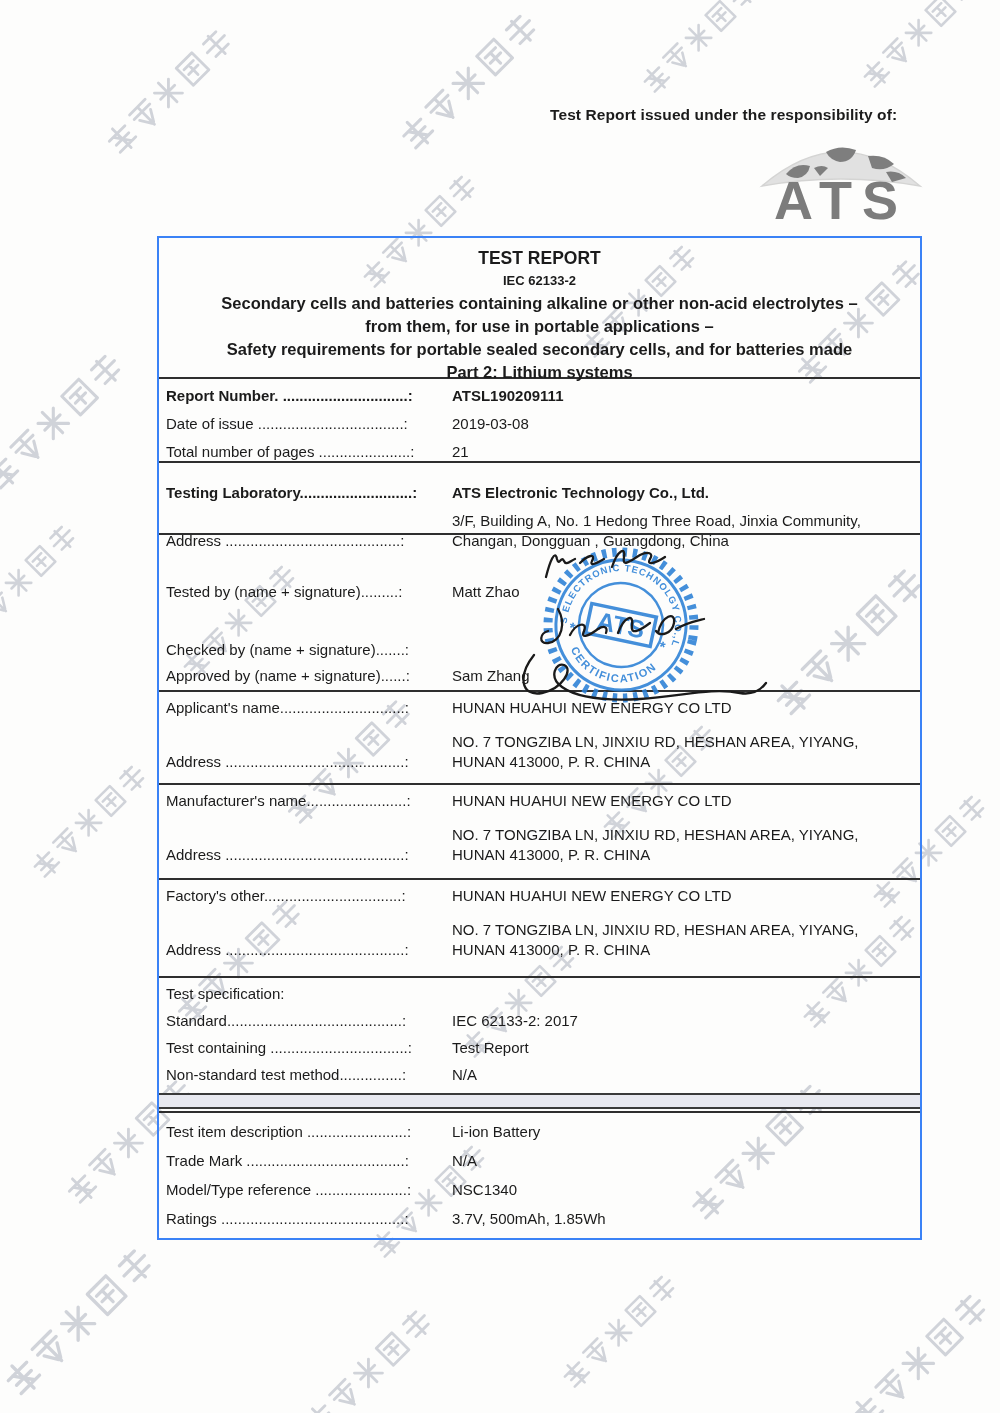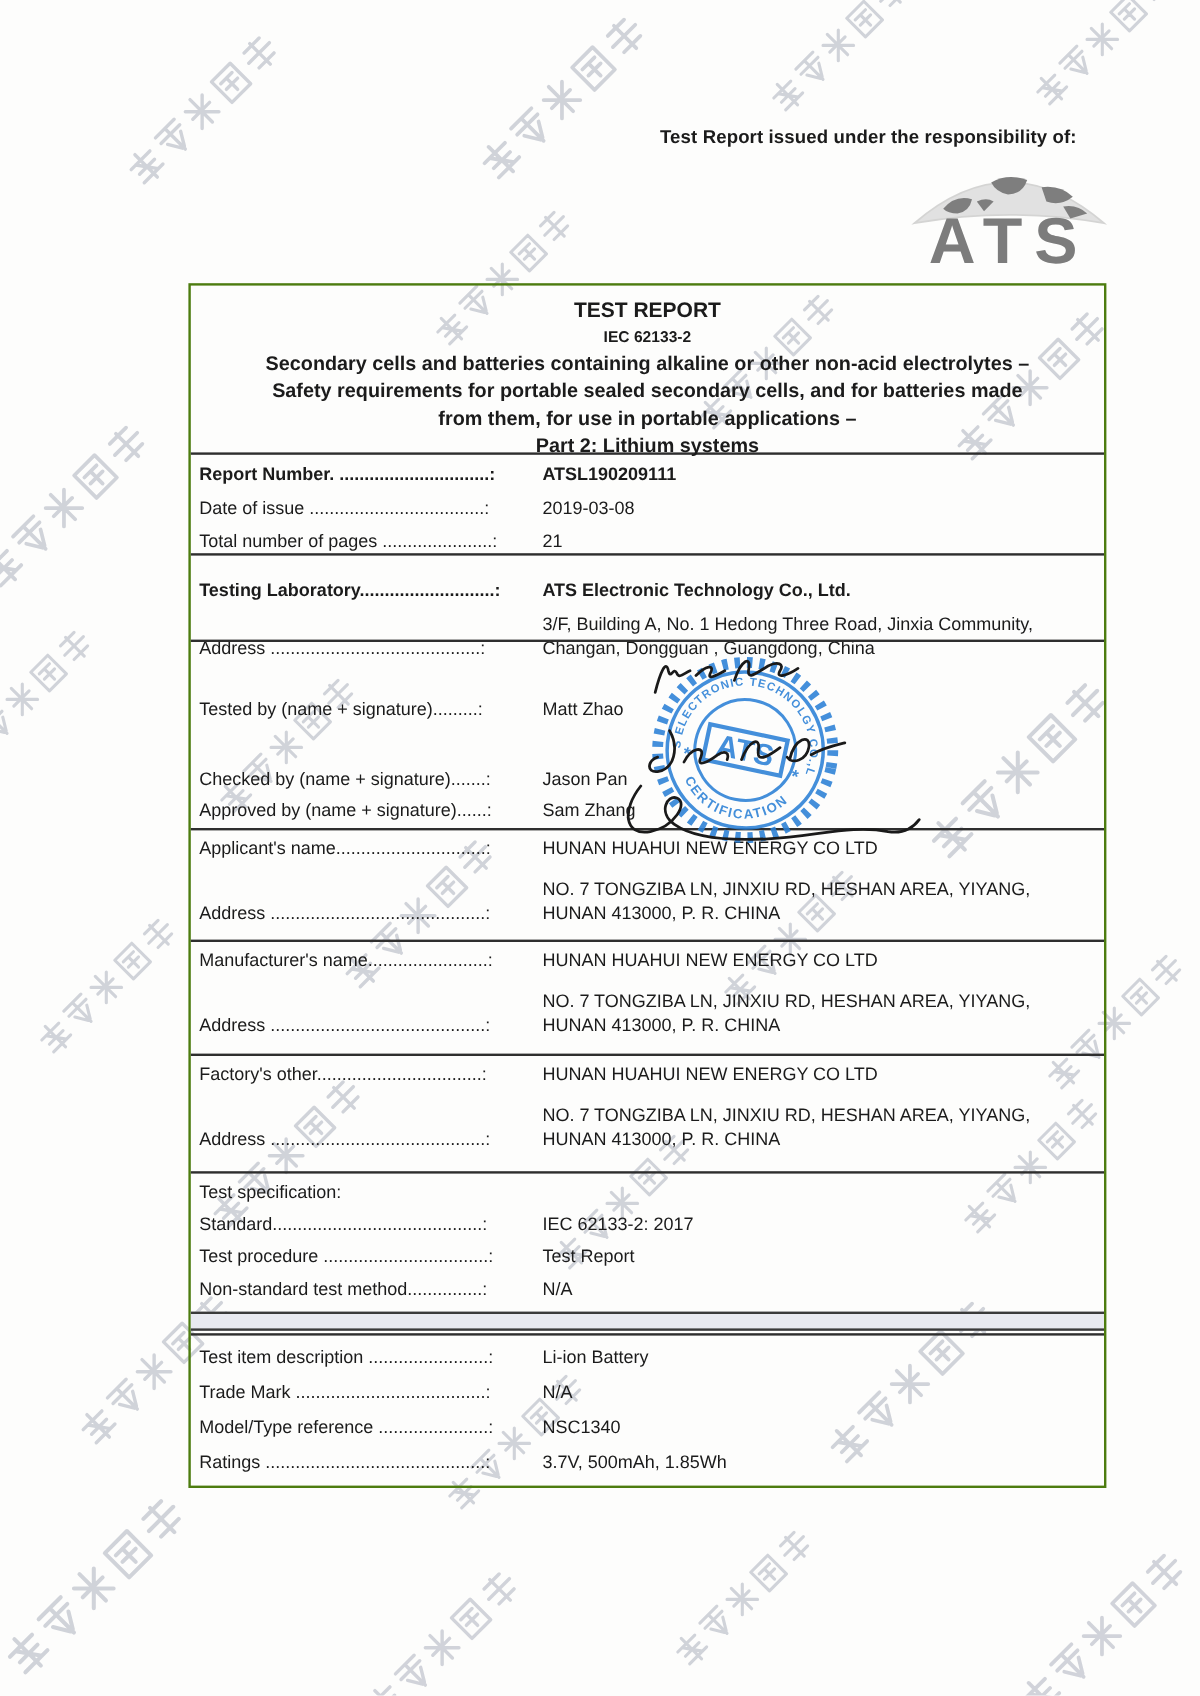--- a/index.html
+++ b/index.html
@@ -12,21 +12,21 @@
   
   .header-note{
     position:absolute;left:550px;top:106px;width:360px;z-index:2;
     font-size:15.5px;font-weight:bold;letter-spacing:0.1px;
   }
   
   .ats-logo{position:absolute;left:756px;top:134px;z-index:2;}
   
   .report-table{
     position:absolute;left:157px;top:236px;width:765px;z-index:1;
-    border:2px solid #4d7c0f;box-sizing:border-box;background:transparent;
+    border:2px solid #3b82f6;box-sizing:border-box;background:transparent;
   }
   .sec{border-top:2px solid #2e2e2e;box-sizing:border-box;padding:6px 7px 0 7px;}
   .sec:first-child{border-top:none;}
   .sec-title{height:139px;text-align:center;padding-top:8px;}
   .t1{font-size:17.5px;font-weight:bold;line-height:24px;}
   .t2{font-size:13px;font-weight:bold;line-height:22px;}
   .t3{font-size:16.5px;font-weight:bold;line-height:23px;}
   .sec-report{height:84px;padding-top:7px;}
   .sec-lab{height:72px;padding-top:20px;}
   .sec-signoff{height:157px;padding-top:14px;position:relative;}
@@ -105,22 +105,22 @@
     <text x="85" y="85" text-anchor="middle" font-size="54" font-weight="bold" letter-spacing="10" fill="#7c7c7c">ATS</text>
   </svg>
 </div>
 
 <div class="report-table">
 
   <div class="sec sec-title">
     <div class="t1">TEST REPORT</div>
     <div class="t2">IEC 62133-2</div>
     <div class="t3">Secondary cells and batteries containing alkaline or other non-acid electrolytes –</div>
+    <div class="t3">from them, for use in portable applications –</div>
     <div class="t3">Safety requirements for portable sealed secondary cells, and for batteries made</div>
-    <div class="t3">from them, for use in portable applications –</div>
     <div class="t3">Part 2: Lithium systems</div>
   </div>
 
   <div class="sec sec-report">
     <div class="row">
       <div class="lbl b">Report Number. ..............................:</div>
       <div class="val b">ATSL190209111</div>
     </div>
     <div class="row">
       <div class="lbl">Date of issue ...................................:</div>
@@ -144,21 +144,20 @@
     </div>
   </div>
 
   <div class="sec sec-signoff">
     <div class="row row-1">
       <div class="lbl">Tested by (name + signature).........:</div>
       <div class="val">Matt Zhao</div>
     </div>
     <div class="row row-2">
       <div class="lbl">Checked by (name + signature).......:</div>
-      <div class="val">Jason Pan</div>
     </div>
     <div class="row row-3">
       <div class="lbl">Approved by (name + signature)......:</div>
       <div class="val">Sam Zhang</div>
     </div>
   </div>
 
   <div class="sec sec-applicant">
     <div class="row row-name">
       <div class="lbl">Applicant's name..............................:</div>
@@ -197,21 +196,21 @@
 
   <div class="sec sec-spec">
     <div class="row">
       <div class="lbl">Test specification:</div>
     </div>
     <div class="row">
       <div class="lbl">Standard..........................................:</div>
       <div class="val">IEC 62133-2: 2017</div>
     </div>
     <div class="row">
-      <div class="lbl">Test procedure .................................:</div>
+      <div class="lbl">Test containing .................................:</div>
       <div class="val">Test Report</div>
     </div>
     <div class="row">
       <div class="lbl">Non-standard test method...............:</div>
       <div class="val">N/A</div>
     </div>
   </div>
 
   <div class="band"></div>
 

